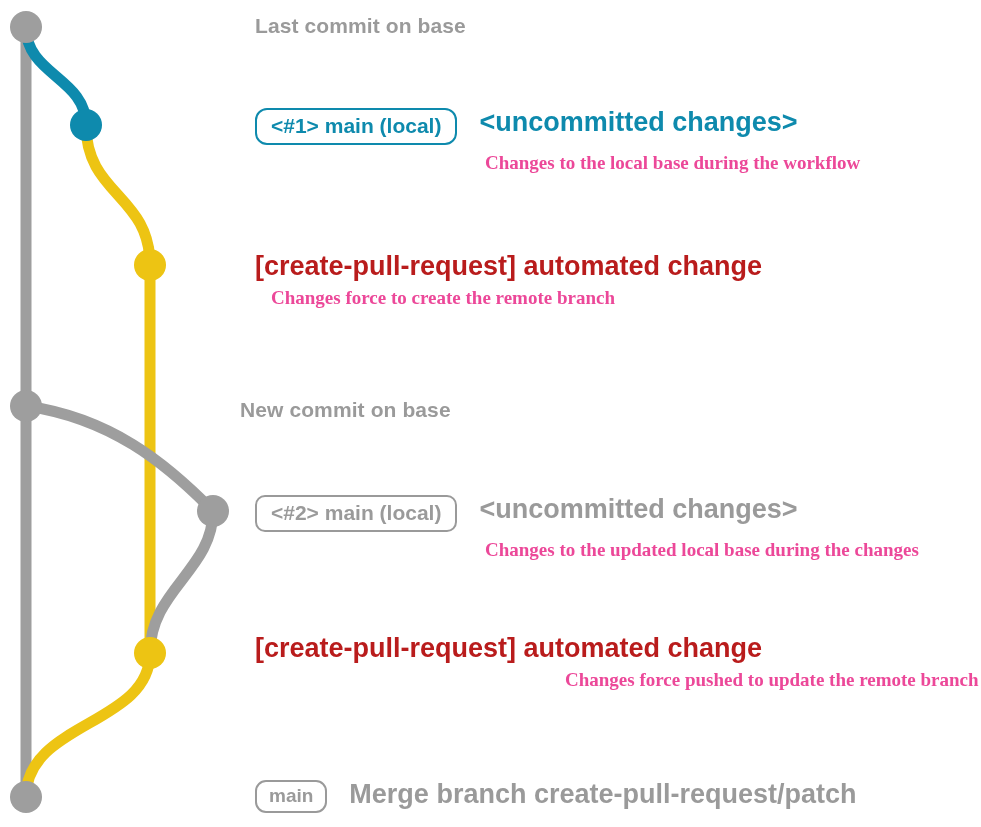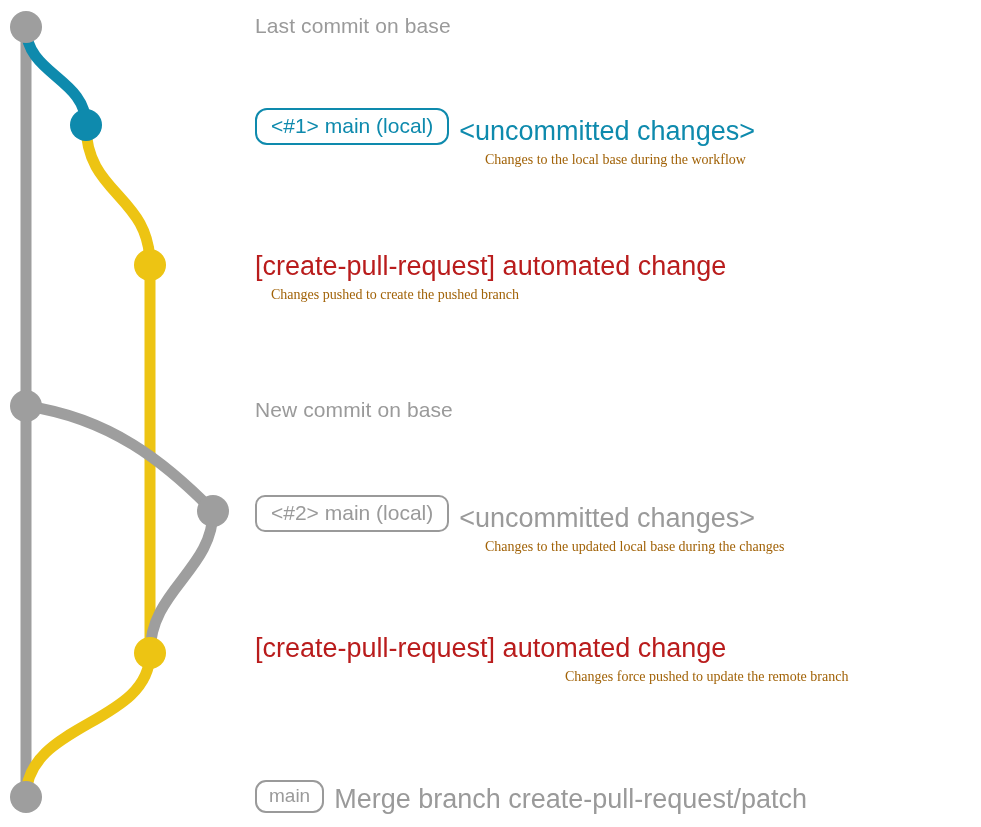--- a/index.html
+++ b/index.html
@@ -10,20 +10,21 @@
     background: #ffffff;
     font-family: "Liberation Sans", sans-serif;
     overflow: hidden;
   }
 
   #canvas {
     position: relative;
     width: 981px;
     height: 772px;
     background: #ffffff;
+    font-weight: bold;
   }
 
   #graph {
     position: absolute;
     left: 0;
     top: 0;
     width: 981px;
     height: 827px;
   }
 
@@ -41,22 +42,22 @@
     font-size: 21px;
     color: #9a9a9a;
     letter-spacing: 0.1px;
   }
 
   
   .labelblock { position: absolute; }
 
   .labelline {
     display: flex;
-    align-items: flex-end;
-    gap: 10px;
+    align-items: flex-start;
+    gap: 22px;
     white-space: nowrap;
   }
 
   .pill {
     display: inline-flex;
     align-items: center;
     justify-content: center;
     border: 2px solid currentColor;
     border-radius: 12px;
     padding: 5px 14px 6px 14px;
@@ -74,22 +75,22 @@
 
   .msg {
     font-family: "Liberation Sans", sans-serif;
     font-size: 27px;
     line-height: 1.05;
     white-space: nowrap;
   }
 
   .subdesc {
     font-family: "Liberation Serif", serif;
-    font-size: 14px;
-    color: #a16207;
+    font-size: 19px;
+    color: #ec4899;
     margin-top: 7px;
     white-space: nowrap;
   }
 
   
   .c-teal   { color: #0e8aad; }
   .c-yellow { color: #b91c1c; }
   .c-gray   { color: #9a9a9a; border-radius: 10px; }
 </style>
 </head>
@@ -131,24 +132,24 @@
       <span class="pill c-teal">&lt;#1&gt; main (local)</span>
       <span class="msg c-teal">&lt;uncommitted changes&gt;</span>
     </div>
     <div class="subdesc" style="margin-left:230px;">Changes to the local base during the workflow</div>
   </div>
 
   <div class="labelblock" style="left:255px; top:252px;">
     <div class="labelline">
       <span class="msg c-yellow">[create-pull-request] automated change</span>
     </div>
-    <div class="subdesc" style="margin-left:16px;">Changes pushed to create the pushed branch</div>
+    <div class="subdesc" style="margin-left:16px;">Changes force to create the remote branch</div>
   </div>
 
-  <div class="row" style="left:255px; top:398px;">
+  <div class="row" style="left:240px; top:398px;">
     <span class="caption">New commit on base</span>
   </div>
 
   <div class="labelblock" style="left:255px; top:495px;">
     <div class="labelline">
       <span class="pill c-gray">&lt;#2&gt; main (local)</span>
       <span class="msg c-gray">&lt;uncommitted changes&gt;</span>
     </div>
     <div class="subdesc" style="margin-left:230px;">Changes to the updated local base during the changes</div>
   </div>

